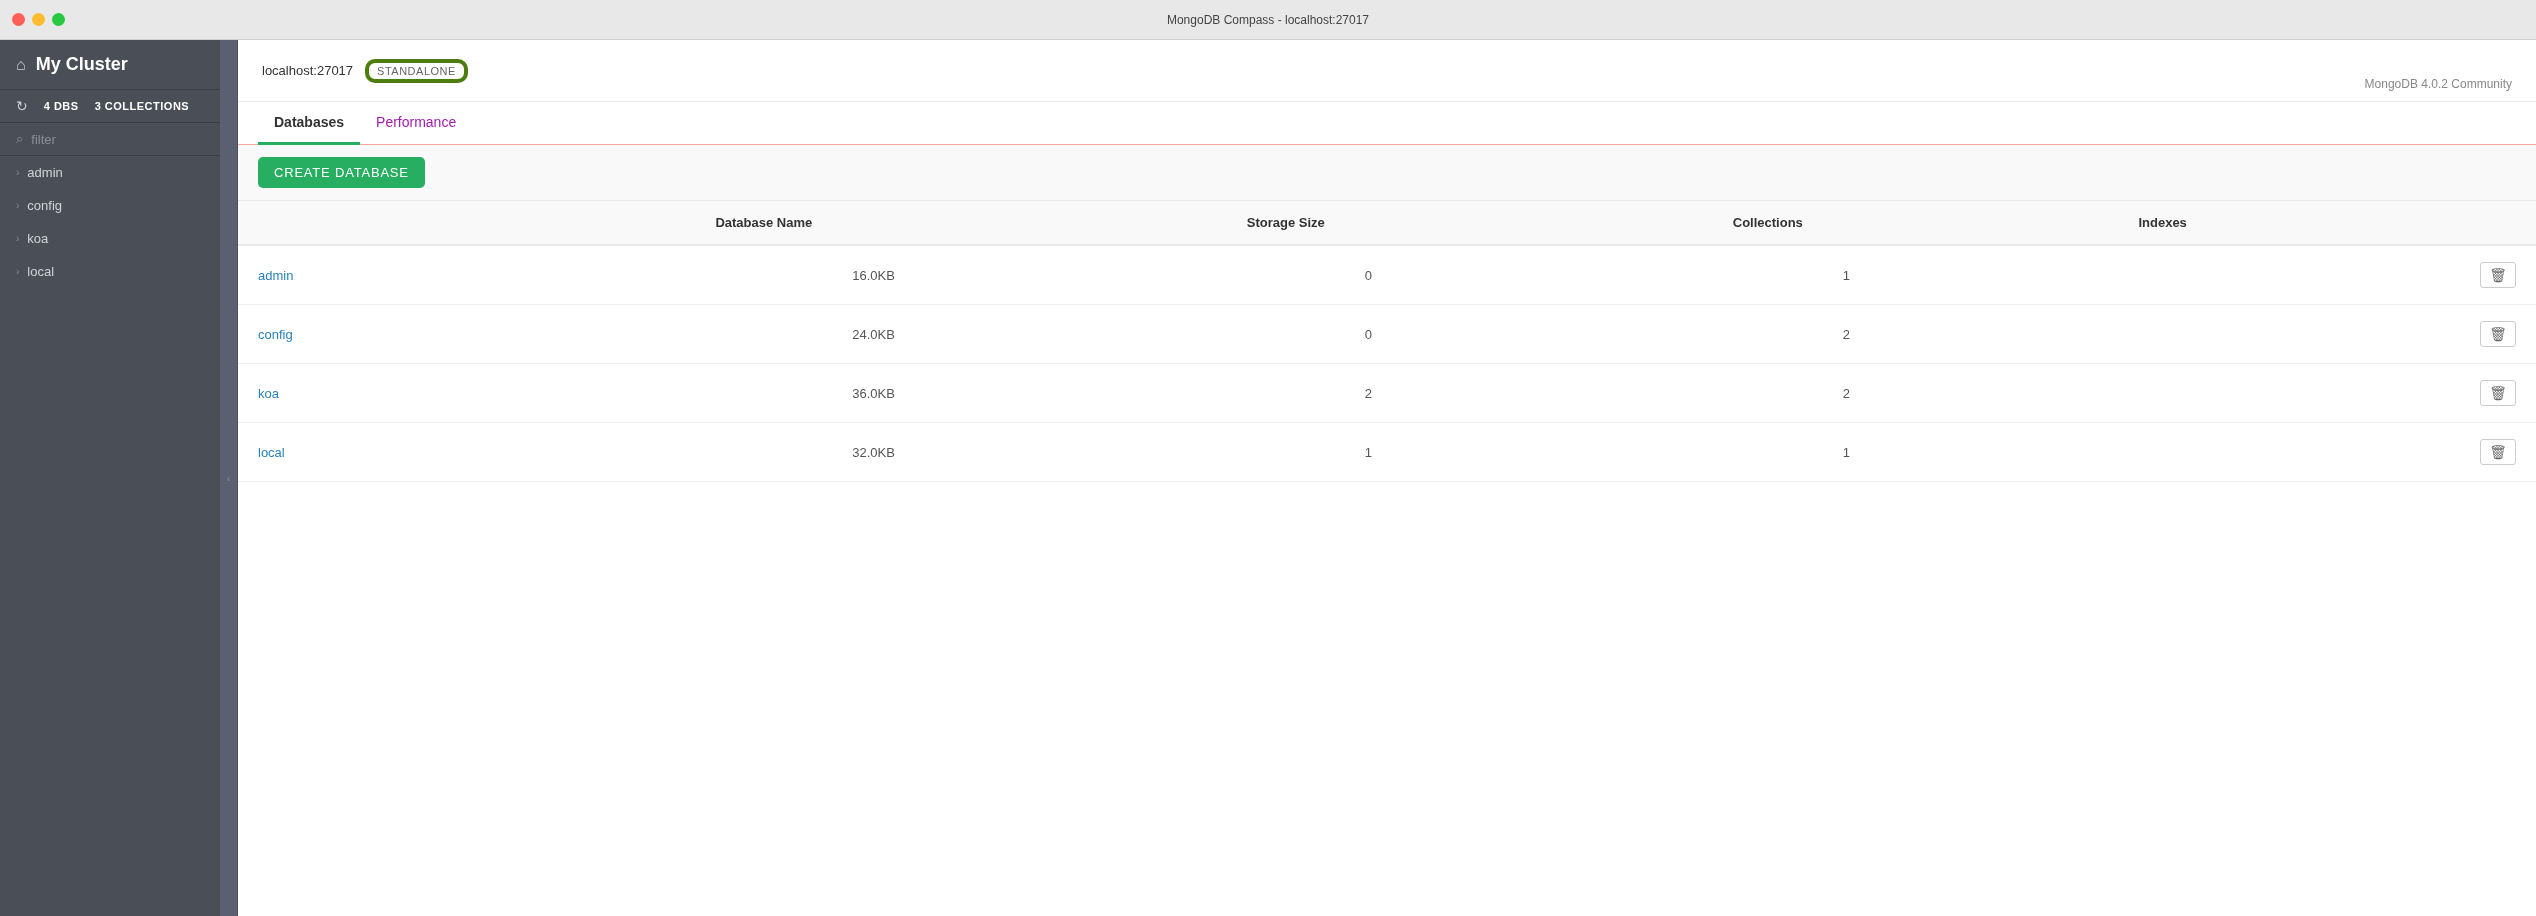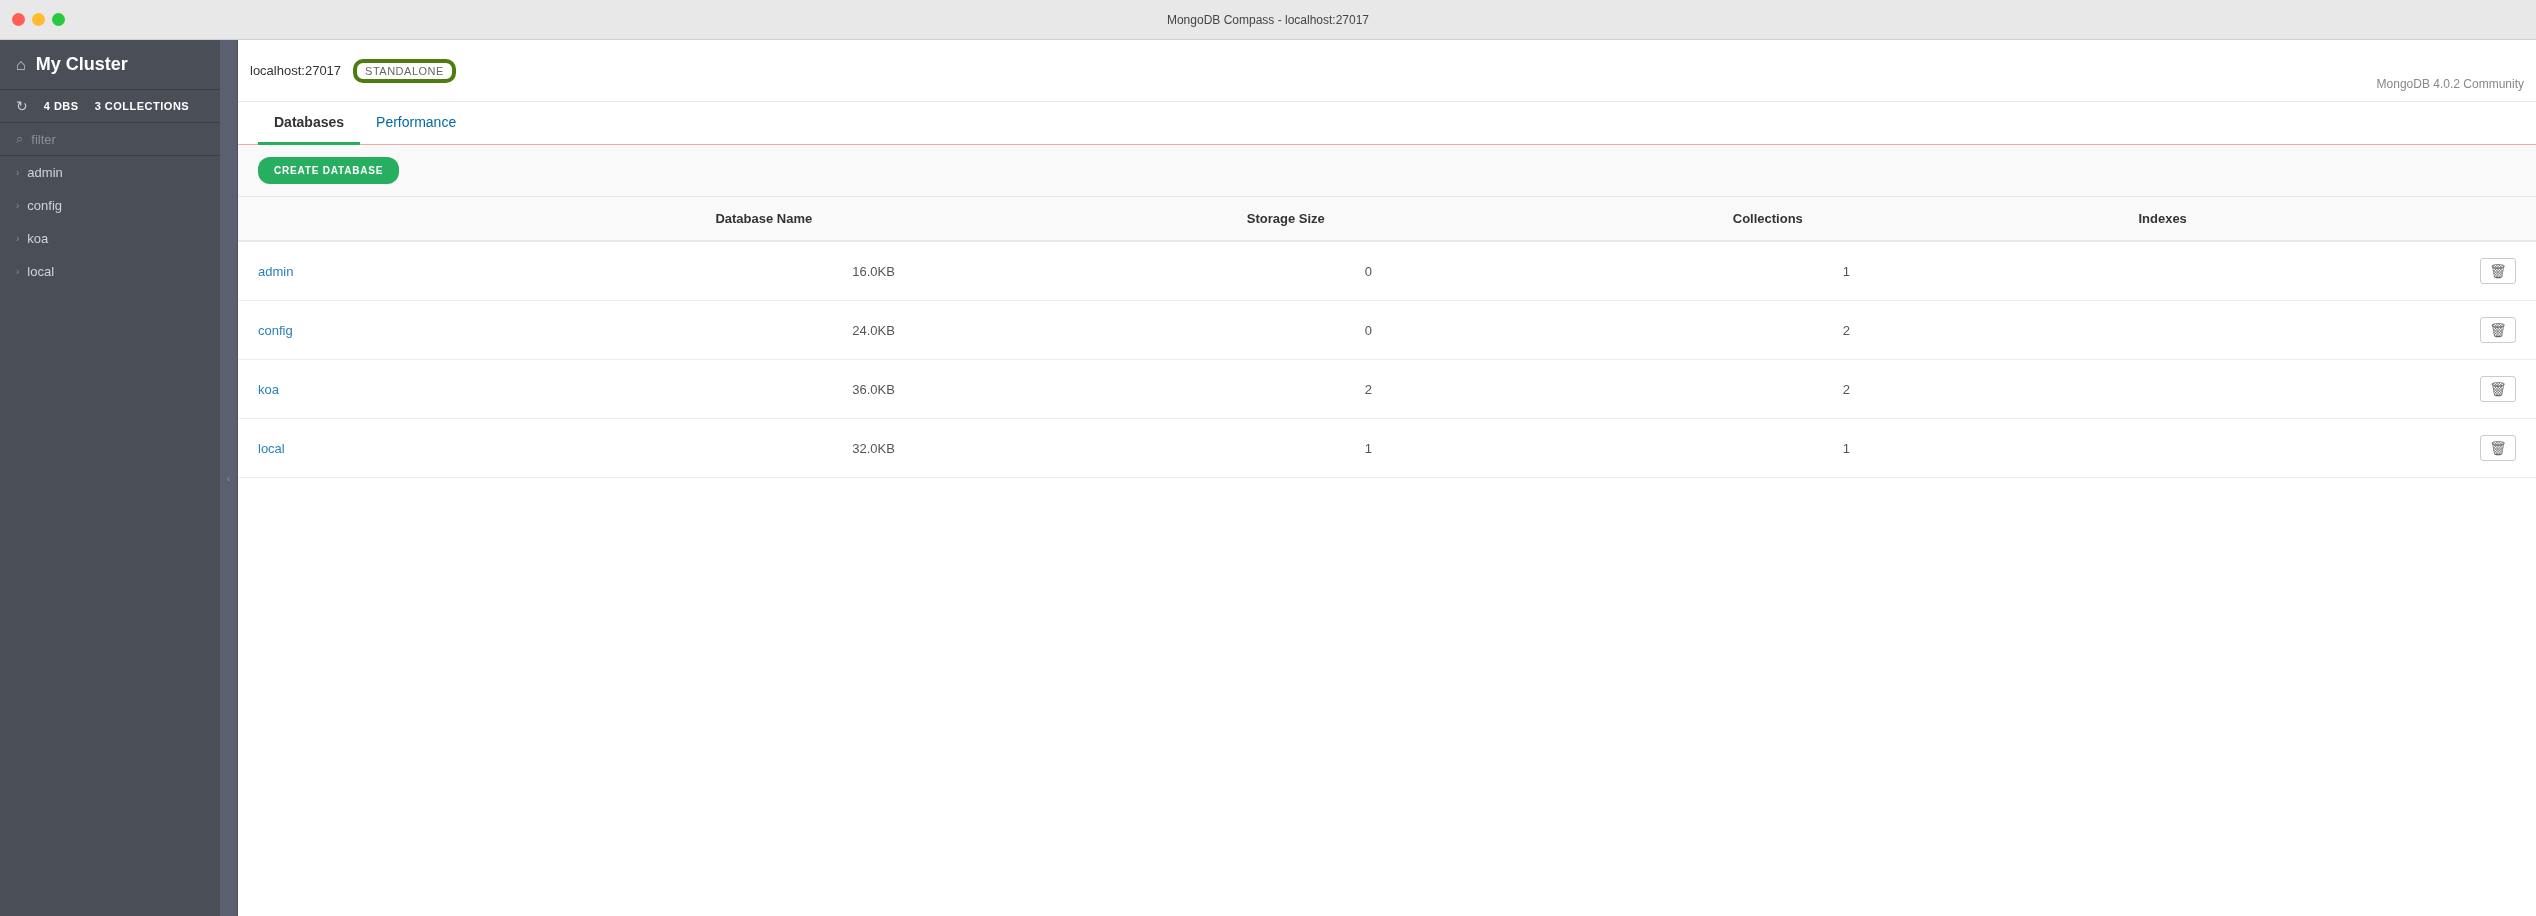--- a/index.html
+++ b/index.html
@@ -165,21 +165,21 @@
     .main-content {
       flex: 1;
       background: #fff;
       display: flex;
       flex-direction: column;
       overflow: hidden;
     }
 
     
     .topbar {
-      padding: 10px 12px;
+      padding: 10px 24px;
       display: flex;
       align-items: center;
       justify-content: space-between;
       border-bottom: 1px solid #e8e8e8;
       background: #fff;
       flex-shrink: 0;
     }
     .topbar-left {
       display: flex;
       align-items: center;
@@ -210,21 +210,21 @@
       display: flex;
       align-items: flex-end;
       padding: 0 20px;
       border-bottom: 1px solid #fca5a5;
       background: #fff;
       flex-shrink: 0;
     }
     .tab {
       padding: 12px 16px;
       font-size: 14px;
-      color: #0369a1;
+      color: #a21caf;
       cursor: pointer;
       border-bottom: 3px solid transparent;
       margin-bottom: -1px;
     }
     .tab.active {
       color: #333;
       font-weight: 600;
       border-bottom: 3px solid #27ae60;
     }
 
@@ -233,23 +233,23 @@
       padding: 12px 20px;
       background: #f9f9f9;
       border-bottom: 1px solid #e8e8e8;
       flex-shrink: 0;
     }
     .create-db-btn {
       background: #27ae60;
       color: #fff;
       border: none;
       padding: 8px 16px;
-      border-radius: 12px;
-      font-size: 10px;
-      font-weight: 700;
+      border-radius: 5px;
+      font-size: 13px;
+      font-weight: 400;
       letter-spacing: 0.8px;
       cursor: pointer;
       text-transform: uppercase;
     }
 
     
     .table-container {
       flex: 1;
       overflow-y: auto;
       background: #fff;

